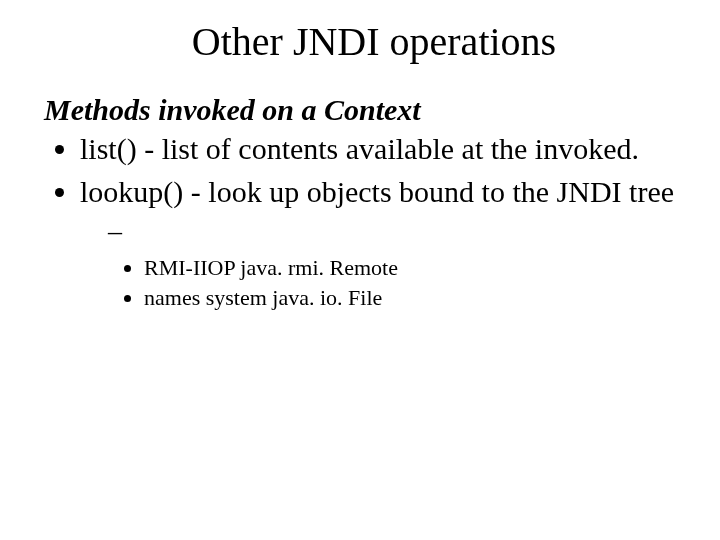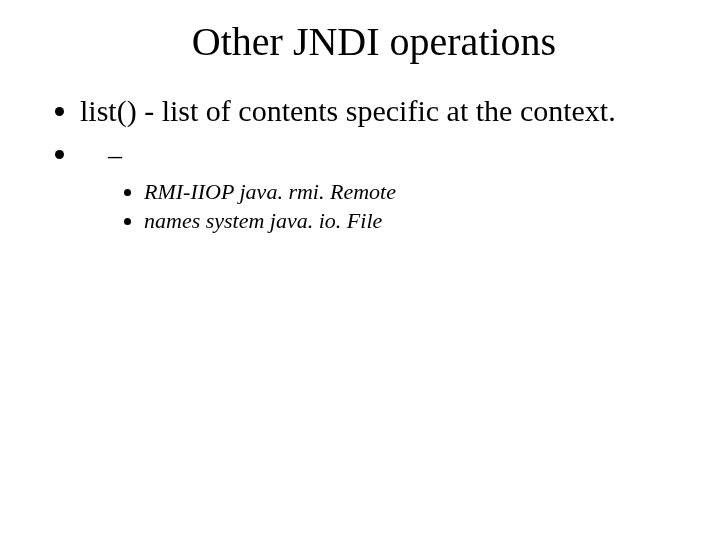--- a/index.html
+++ b/index.html
@@ -55,37 +55,38 @@
   }
   ul.lvl3 {
     list-style-type: disc;
     margin: 6px 0 0 0;
     padding-left: 36px;
     font-size: 22px;
   }
   ul.lvl3 > li {
     margin: 0 0 2px 0;
     line-height: 1.25;
-    font-style: italic;
   }
 </style>
 </head>
 <body>
 
 <div class="slide">
   <h1 class="title">Other JNDI operations</h1>
 
+  <div class="subhead">Methods invoked on a Context</div>
 
   <ul class="lvl1">
     <li>
-      <span>list() - list of contents specific at the context.</span>
+      <span>list() - list of contents available at the invoked.</span>
       <ul class="lvl2">
       </ul>
     </li>
     <li>
+      <span>lookup() - look up objects bound to the JNDI tree</span>
       <ul class="lvl2">
         <li>
           <ul class="lvl3">
             <li>
               <span>RMI-IIOP java. rmi. Remote</span>
             </li>
             <li>
               <span>names system java. io. File</span>
             </li>
           </ul>

